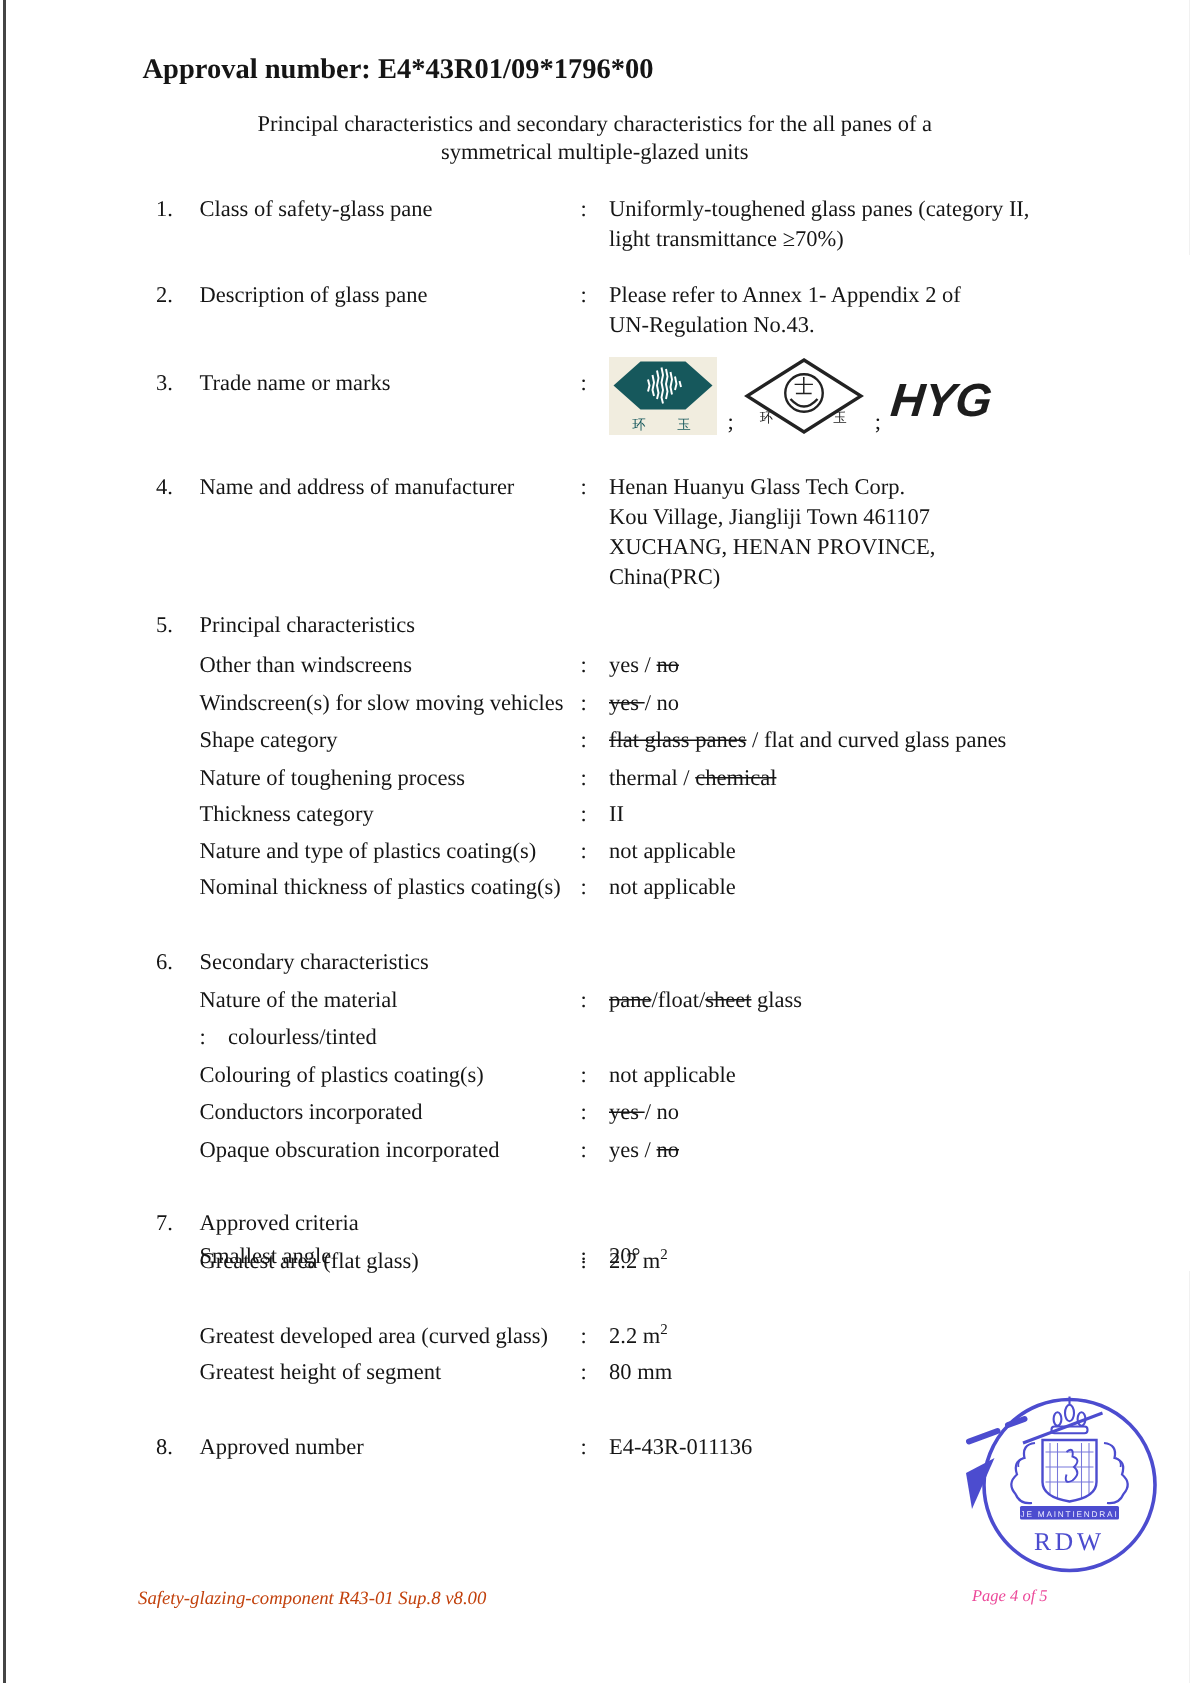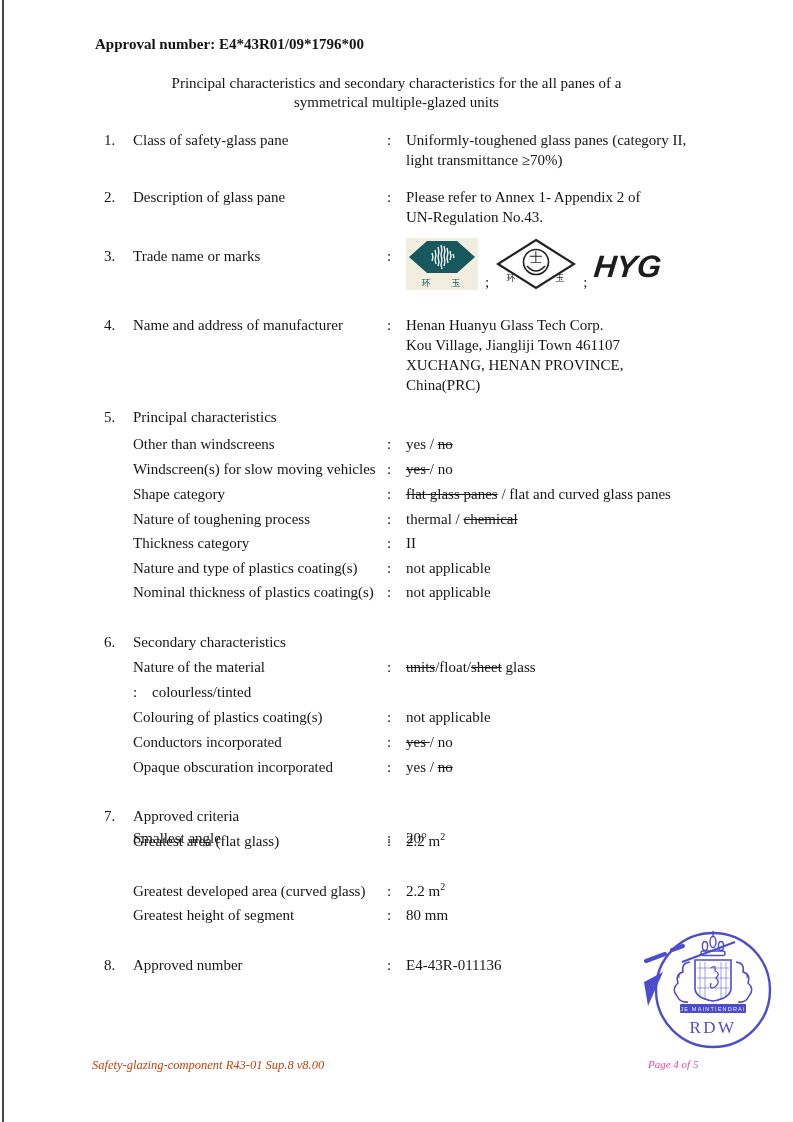--- a/index.html
+++ b/index.html
@@ -2,21 +2,21 @@
 <html><head>
 <meta charset="utf-8">
 <style>
   html,body{margin:0;padding:0;background:#e8e8e8;}
   .page{
     position:relative;width:793px;height:1122px;background:#ffffff;
     font-family:"Liberation Serif", serif;color:#151515;font-size:15px;
     overflow:hidden;margin:0 auto;
   }
   .scan-edge{position:absolute;left:2px;top:0;width:2px;height:1122px;background:#454545;}
-  .approval{position:absolute;left:95px;top:36px;font-weight:bold;font-size:15px;}
+  .approval{position:absolute;left:95px;top:36px;font-weight:bold;font-size:19px;}
   .title{position:absolute;left:0;width:100%;top:74px;text-align:center;font-weight:normal;line-height:19px;}
   .row{position:absolute;left:0;width:100%;display:flex;align-items:flex-start;line-height:20px;}
   .num{flex:none;width:29px;margin-left:104px;}
   .lbl{flex:none;width:254px;white-space:nowrap;}
   .col{flex:none;width:19px;}
   .val{flex:1;}
   .st{text-decoration:line-through;}
   .sup{font-size:10px;vertical-align:super;line-height:0;}
   .marks{display:flex;align-items:flex-end;gap:7px;margin-top:-8px;}
   .sep{line-height:14px;margin-bottom:1px;}
@@ -167,21 +167,21 @@
 
   <div class="row" style="top:632px">
     <span class="num">6.</span>
     <span class="lbl">Secondary characteristics</span>
   </div>
 
   <div class="row" style="top:657px">
     <span class="num"></span>
     <span class="lbl">Nature of the material</span>
     <span class="col">:</span>
-    <span class="val"><span class="st">units</span><span>/float/</span><span class="st">sheet</span><span> glass</span></span>
+    <span class="val"><span class="st">pane</span><span>/float/</span><span class="st">sheet</span><span> glass</span></span>
   </div>
 
   <div class="row" style="top:682px">
     <span class="num"></span>
     <span class="col">:</span>
     <span class="val"><span>colourless/tinted</span></span>
   </div>
 
   <div class="row" style="top:707px">
     <span class="num"></span>

